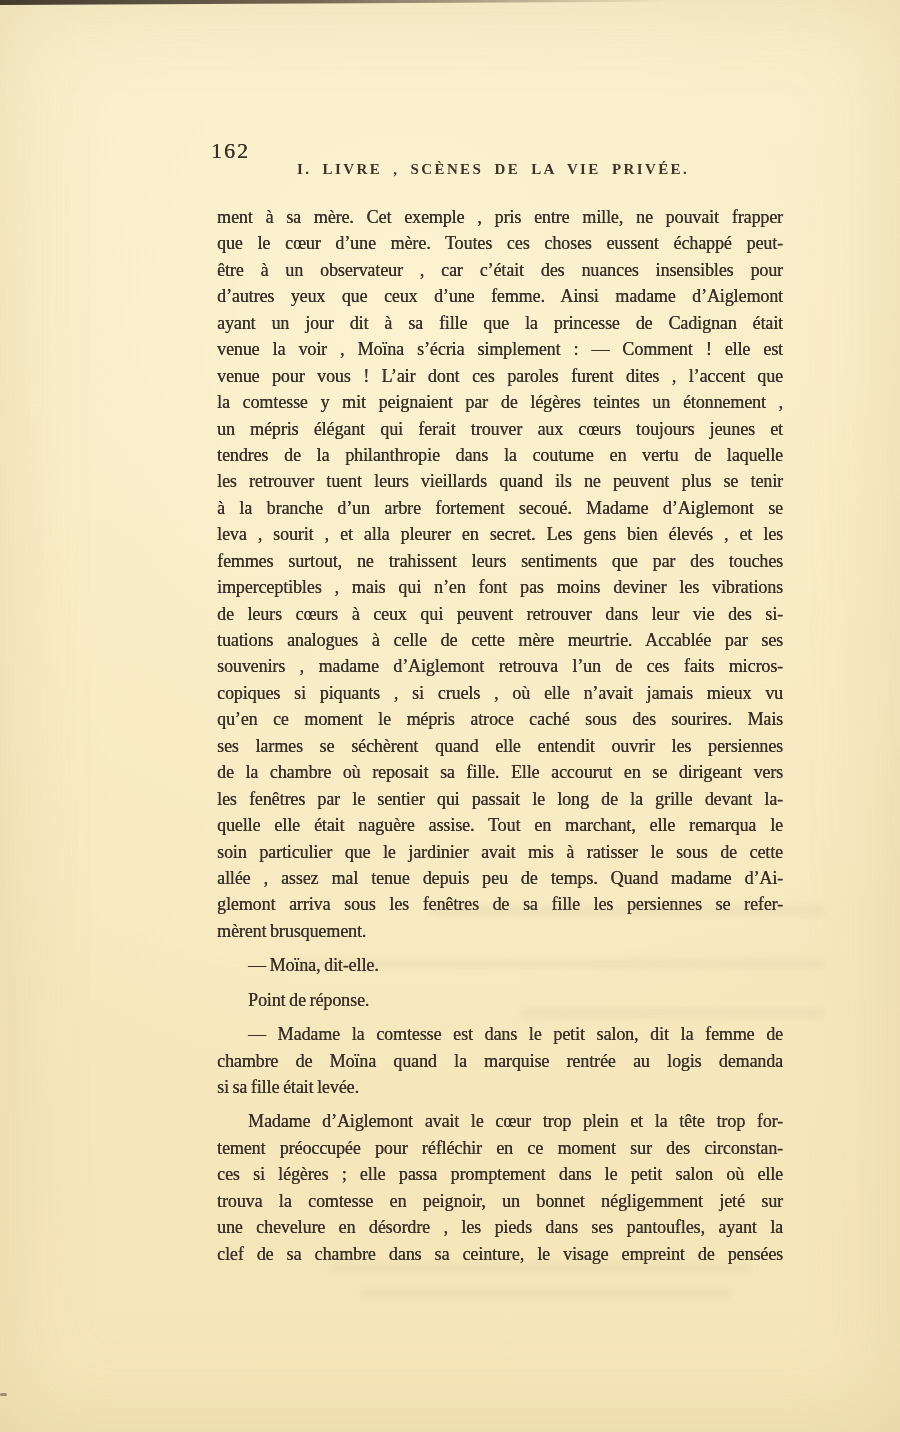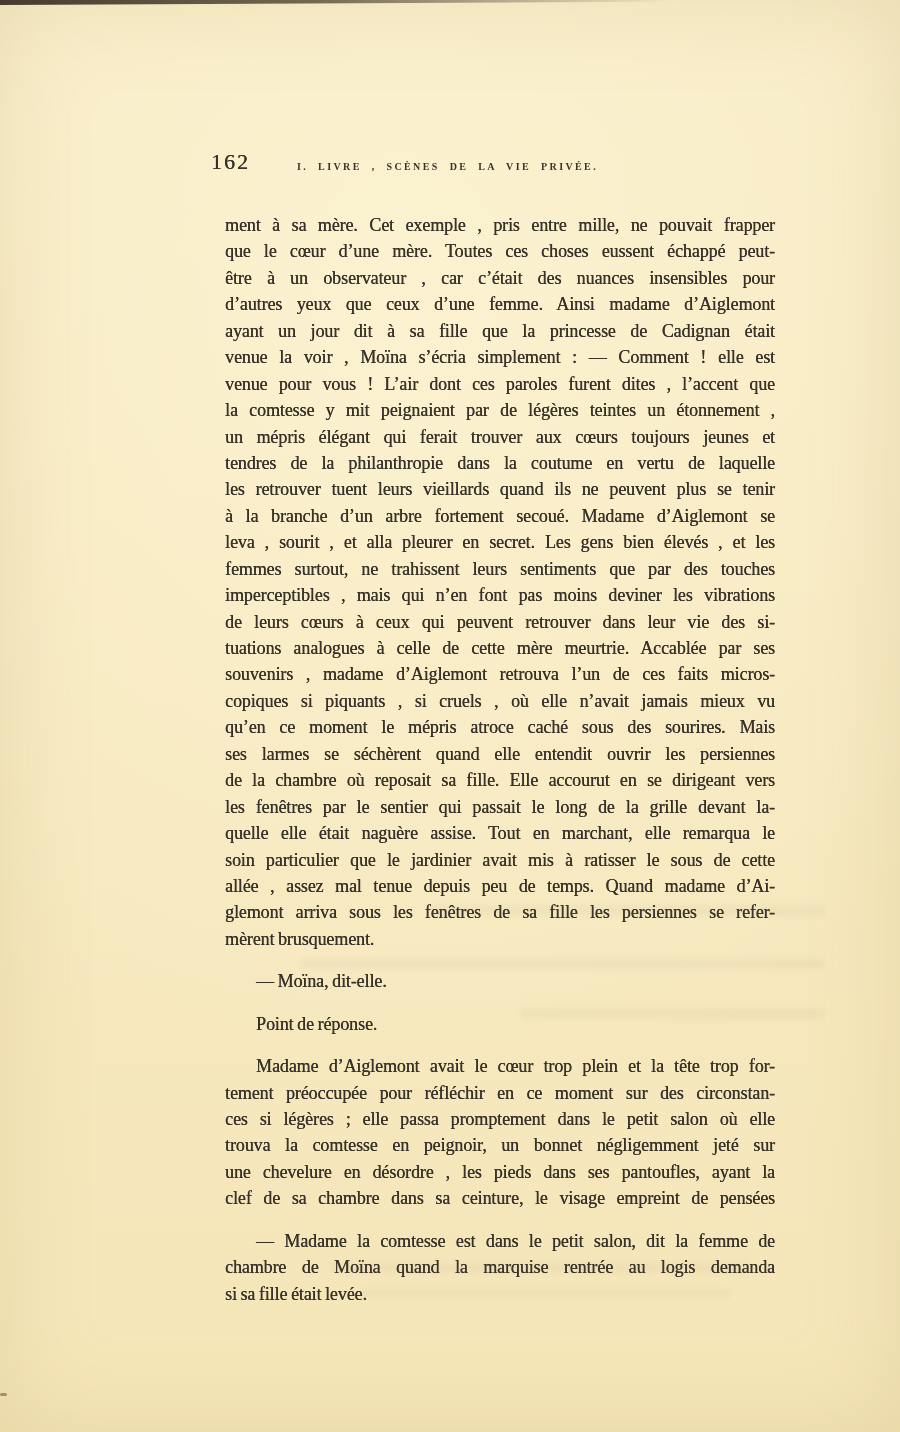--- a/index.html
+++ b/index.html
@@ -18,36 +18,36 @@
   .scan-edge-top {
     position: absolute; top: 0; left: 0; width: 695px; height: 5px;
     background: linear-gradient(90deg, rgba(58,50,38,0.95) 0%, rgba(70,60,45,0.75) 45%, rgba(80,70,50,0) 97%);
     clip-path: polygon(0 0, 100% 0, 100% 30%, 0 100%);
   }
   .scan-nick {
     position: absolute; left: 0; top: 1393px; width: 7px; height: 3px;
     background: rgba(60,52,40,0.45); border-radius: 2px;
   }
   .page-number {
-    position: absolute; left: 211px; top: 149px;
+    position: absolute; left: 211px; top: 138px;
     font-size: 22px; letter-spacing: 2px;
     text-shadow: 0.3px 0 0 currentColor;
   }
   .running-title {
     position: absolute; left: 297px; top: 161px;
-    font-size: 10px; font-weight: bold;
+    font-size: 15px; font-weight: bold;
     letter-spacing: 2.4px; word-spacing: 5px;
     color: #3a342b;
   }
   .text-block {
     position: absolute; left: 209px; top: 196px; width: 582px;
     font-size: 18px;
     text-shadow: 0.25px 0 0 currentColor;
   }
-  .paragraph { margin: 16px; }
+  .paragraph { margin: 8px; }
   .line {
     height: 26.45px; line-height: 26.45px;
     white-space: nowrap;
     text-align: justify;
     -moz-text-align-last: justify;
     text-align-last: justify;
     text-justify: inter-word;
     letter-spacing: -0.1px; word-spacing: -0.8px;
   }
   .line-end { -moz-text-align-last: left; text-align-last: left; font-family: Liberation Serif, serif; }
@@ -100,31 +100,31 @@
         <div class="line">glemont arriva sous les fenêtres de sa fille les persiennes se refer-</div>
         <div class="line line-end">mèrent brusquement.</div>
       </div>
       <div class="paragraph">
         <div class="line line-end line-indent">— Moïna, dit-elle.</div>
       </div>
       <div class="paragraph">
         <div class="line line-end line-indent">Point de réponse.</div>
       </div>
       <div class="paragraph">
+        <div class="line line-indent">— Madame la comtesse est dans le petit salon, dit la femme de</div>
+        <div class="line">chambre de Moïna quand la marquise rentrée au logis demanda</div>
+        <div class="line line-end">si sa fille était levée.</div>
+      </div>
+      <div class="paragraph">
         <div class="line line-indent">Madame d’Aiglemont avait le cœur trop plein et la tête trop for-</div>
         <div class="line">tement préoccupée pour réfléchir en ce moment sur des circonstan-</div>
         <div class="line">ces si légères ; elle passa promptement dans le petit salon où elle</div>
         <div class="line">trouva la comtesse en peignoir, un bonnet négligemment jeté sur</div>
         <div class="line">une chevelure en désordre , les pieds dans ses pantoufles, ayant la</div>
         <div class="line">clef de sa chambre dans sa ceinture, le visage empreint de pensées</div>
-      </div>
-      <div class="paragraph">
-        <div class="line line-indent">— Madame la comtesse est dans le petit salon, dit la femme de</div>
-        <div class="line">chambre de Moïna quand la marquise rentrée au logis demanda</div>
-        <div class="line line-end">si sa fille était levée.</div>
       </div>
     </div>
 
   <div class="bleed" style="left:430px; top:905px;  width:395px; height:11px;"></div>
   <div class="bleed" style="left:300px; top:958px;  width:525px; height:11px;"></div>
   <div class="bleed" style="left:520px; top:1008px; width:305px; height:11px;"></div>
   <div class="bleed" style="left:330px; top:1262px; width:420px; height:11px;"></div>
   <div class="bleed" style="left:360px; top:1288px; width:370px; height:10px;"></div>
 </div>
 

